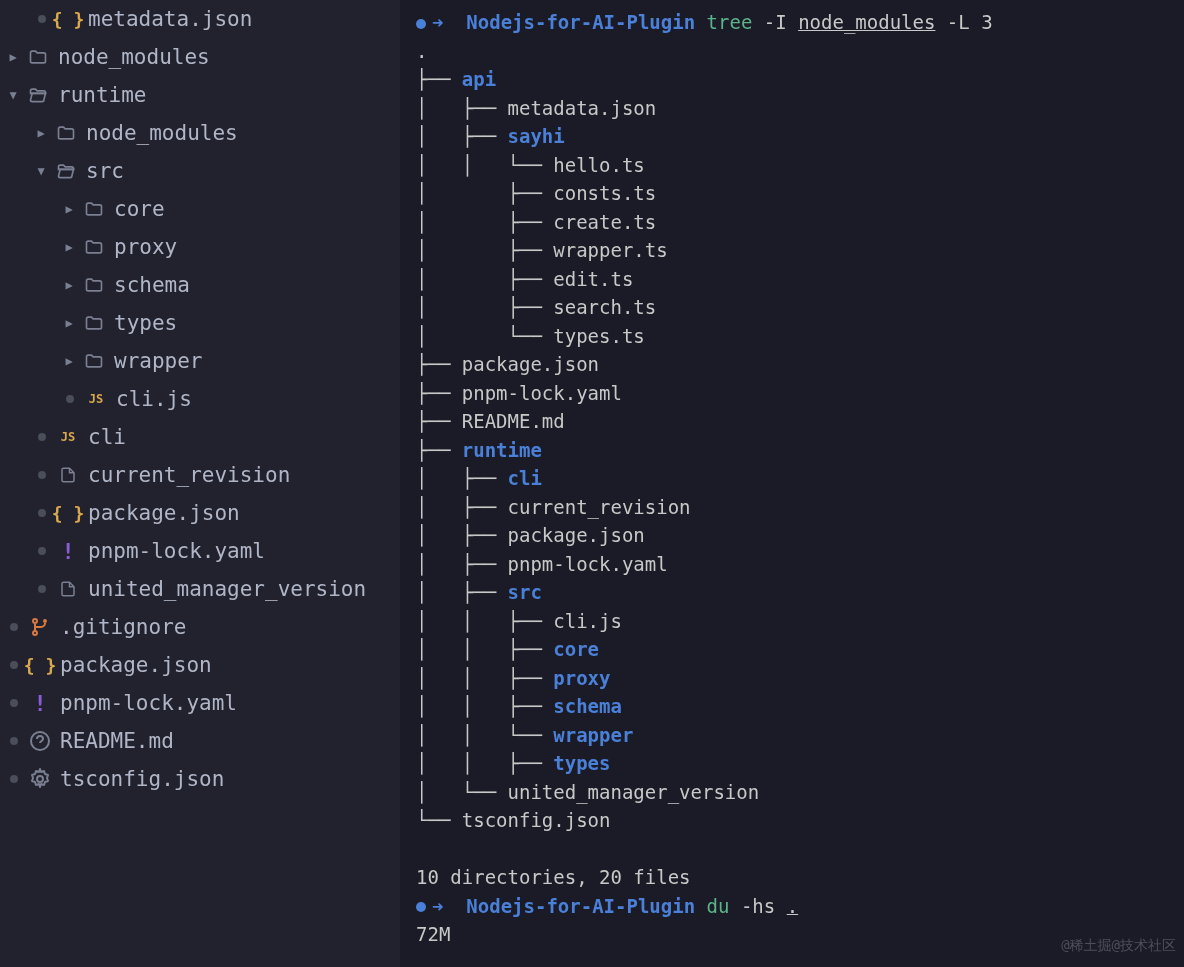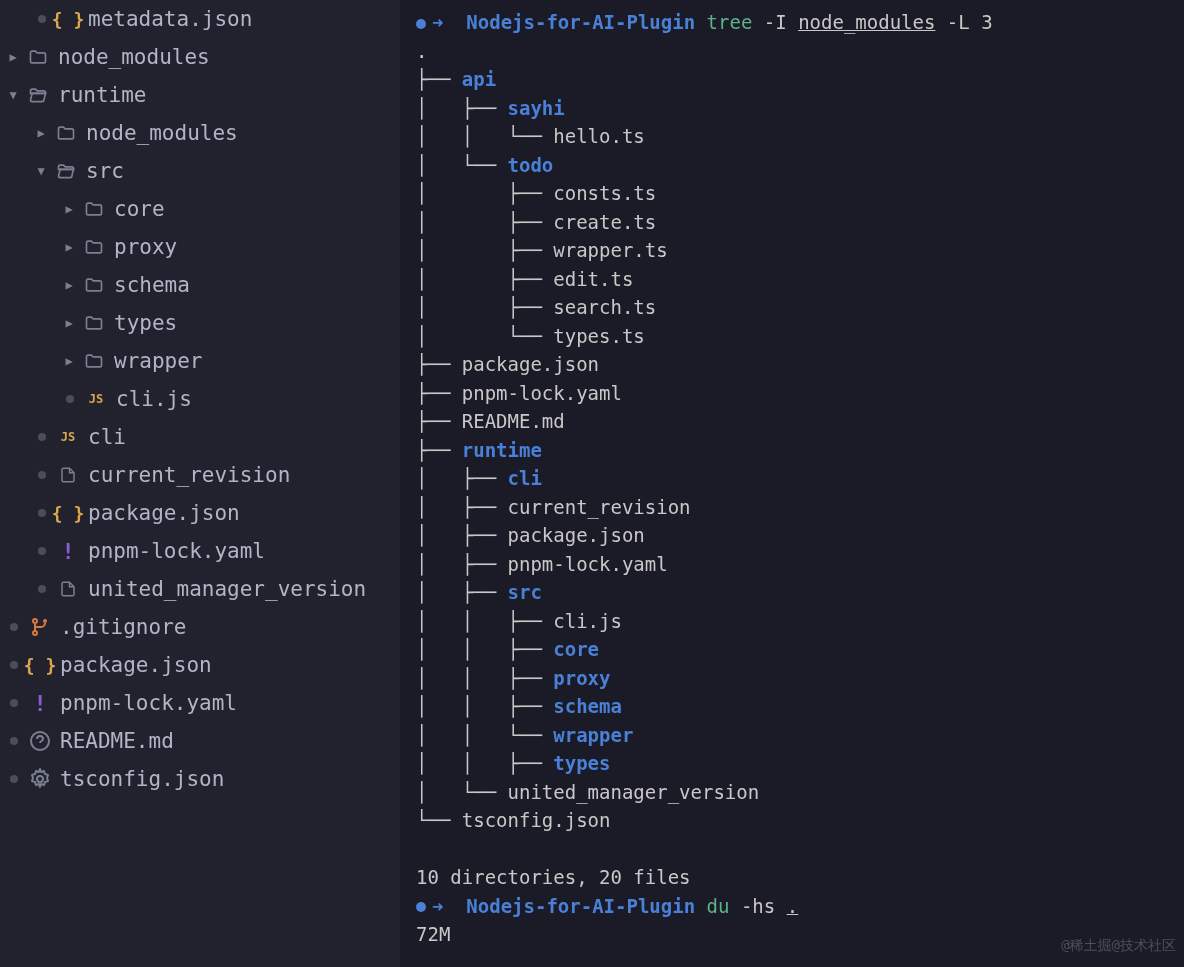--- a/index.html
+++ b/index.html
@@ -286,23 +286,23 @@
       </span>
       <span class="tree-label">tsconfig.json</span>
     </div>
   </div>
 
 <div class="terminal">
   <div class="term-line"><span class="prompt-dot"></span><span class="arrow">➜  </span><span class="prompt-name">Nodejs-for-AI-Plugin</span><span> </span><span class="cmd">tree</span><span> </span><span class="text-gray">-I</span><span> </span><span class="arg-underline">node_modules</span><span> </span><span class="text-gray">-L 3</span></div>
   <div id="tree-output">
       <div class="term-line"><span class="text-gray"></span><span class="text-gray">.</span></div>
       <div class="term-line"><span class="text-gray">├── </span><span class="dir-blue">api</span></div>
+      <div class="term-line"><span class="text-gray">│   ├── </span><span class="text-gray">metadata.json</span></div>
       <div class="term-line"><span class="text-gray">│   ├── </span><span class="dir-blue">sayhi</span></div>
       <div class="term-line"><span class="text-gray">│   │   └── </span><span class="text-gray">hello.ts</span></div>
-      <div class="term-line"><span class="text-gray">│   └── </span><span class="dir-blue">todo</span></div>
       <div class="term-line"><span class="text-gray">│       ├── </span><span class="text-gray">consts.ts</span></div>
       <div class="term-line"><span class="text-gray">│       ├── </span><span class="text-gray">create.ts</span></div>
       <div class="term-line"><span class="text-gray">│       ├── </span><span class="text-gray">wrapper.ts</span></div>
       <div class="term-line"><span class="text-gray">│       ├── </span><span class="text-gray">edit.ts</span></div>
       <div class="term-line"><span class="text-gray">│       ├── </span><span class="text-gray">search.ts</span></div>
       <div class="term-line"><span class="text-gray">│       └── </span><span class="text-gray">types.ts</span></div>
       <div class="term-line"><span class="text-gray">├── </span><span class="text-gray">package.json</span></div>
       <div class="term-line"><span class="text-gray">├── </span><span class="text-gray">pnpm-lock.yaml</span></div>
       <div class="term-line"><span class="text-gray">├── </span><span class="text-gray">README.md</span></div>
       <div class="term-line"><span class="text-gray">├── </span><span class="dir-blue">runtime</span></div>

